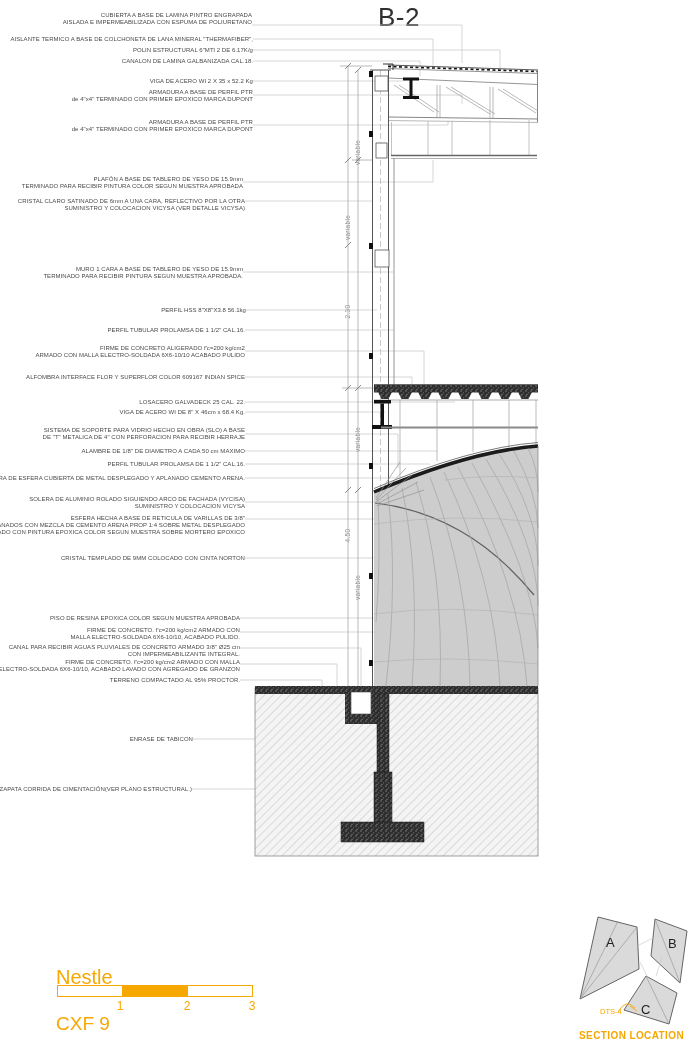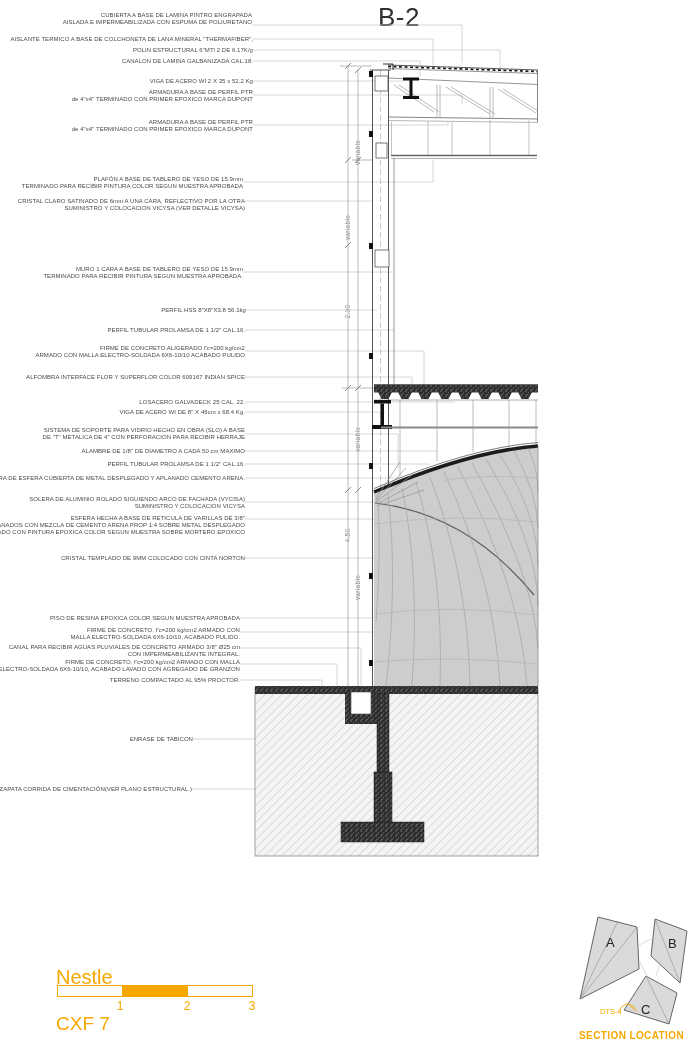--- a/index.html
+++ b/index.html
@@ -373,16 +373,16 @@
     </g>
   </svg>
 
   <div class="brand">Nestle</div>
   <div class="scalebar">
     <div class="fill"></div>
   </div>
   <div class="tick" style="left:113px">1</div>
   <div class="tick" style="left:180px">2</div>
   <div class="tick" style="left:245px">3</div>
-  <div class="code">CXF 7</div>
+  <div class="code">CXF 9</div>
   <div class="keycaption">SECTION LOCATION</div>
 
 </div>
 
 </body></html>

